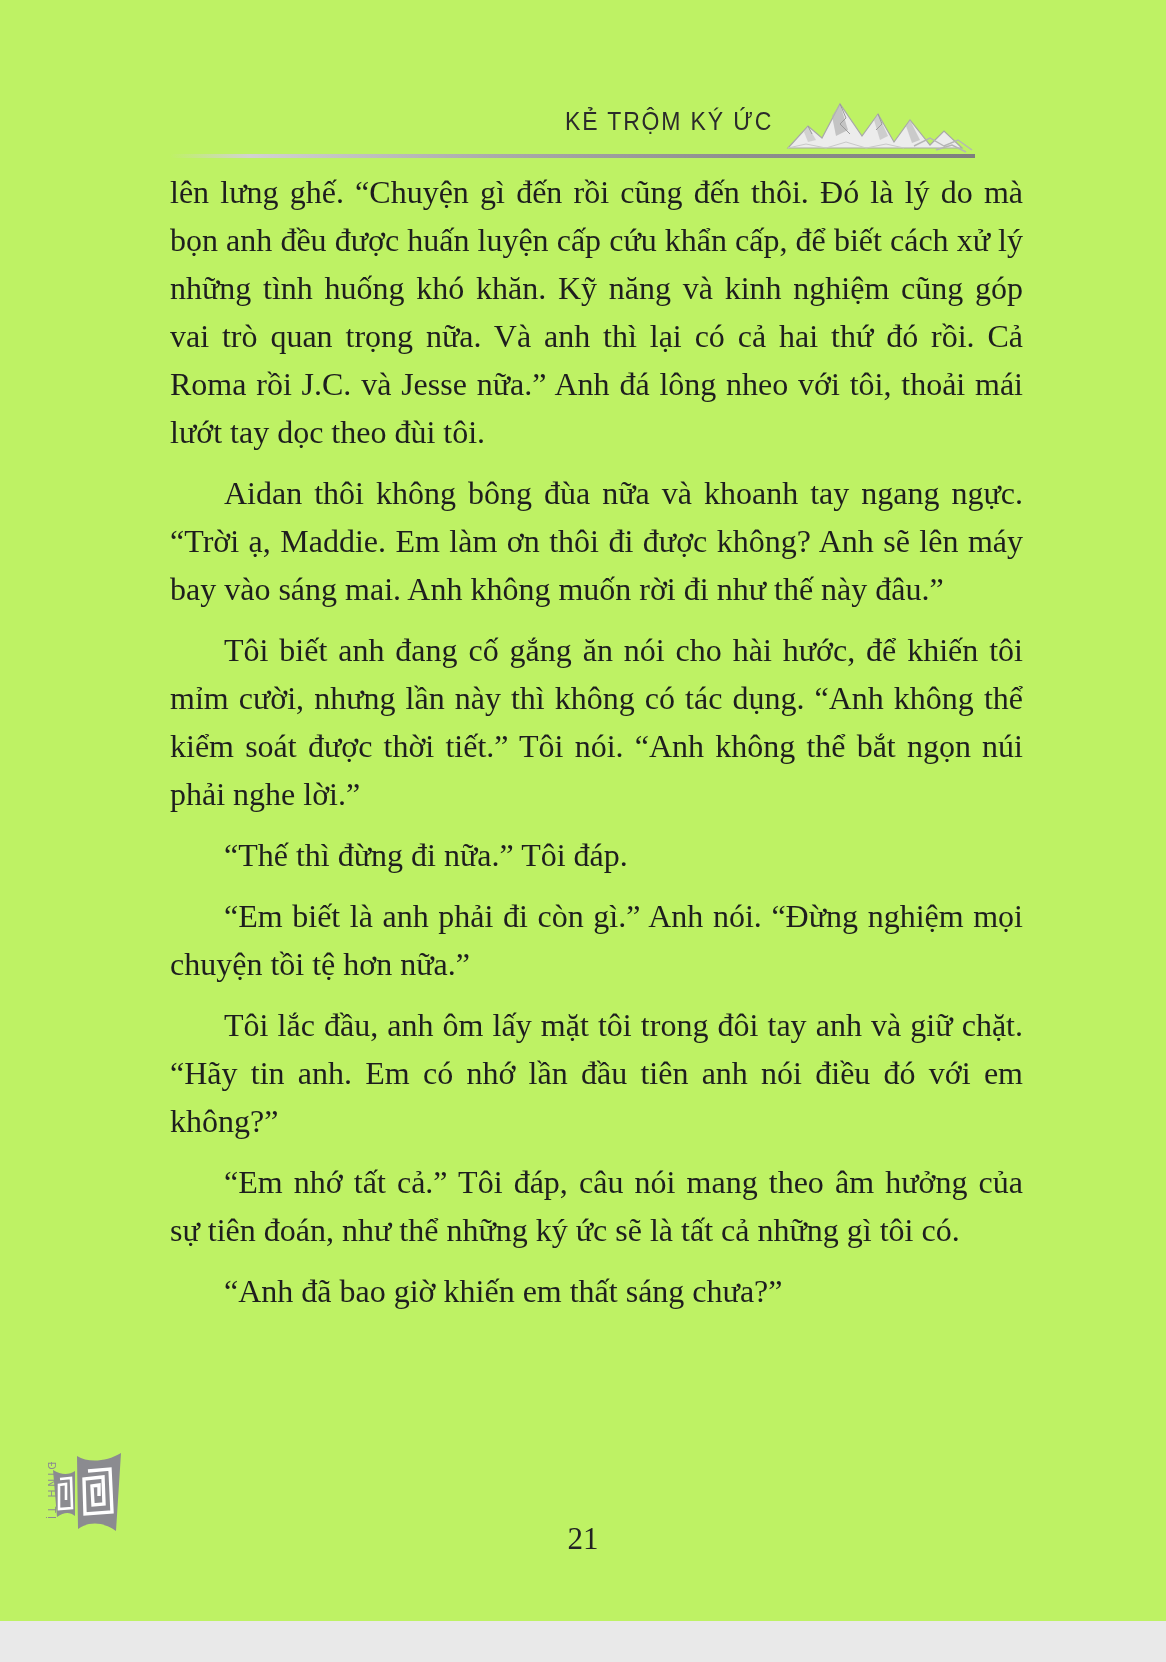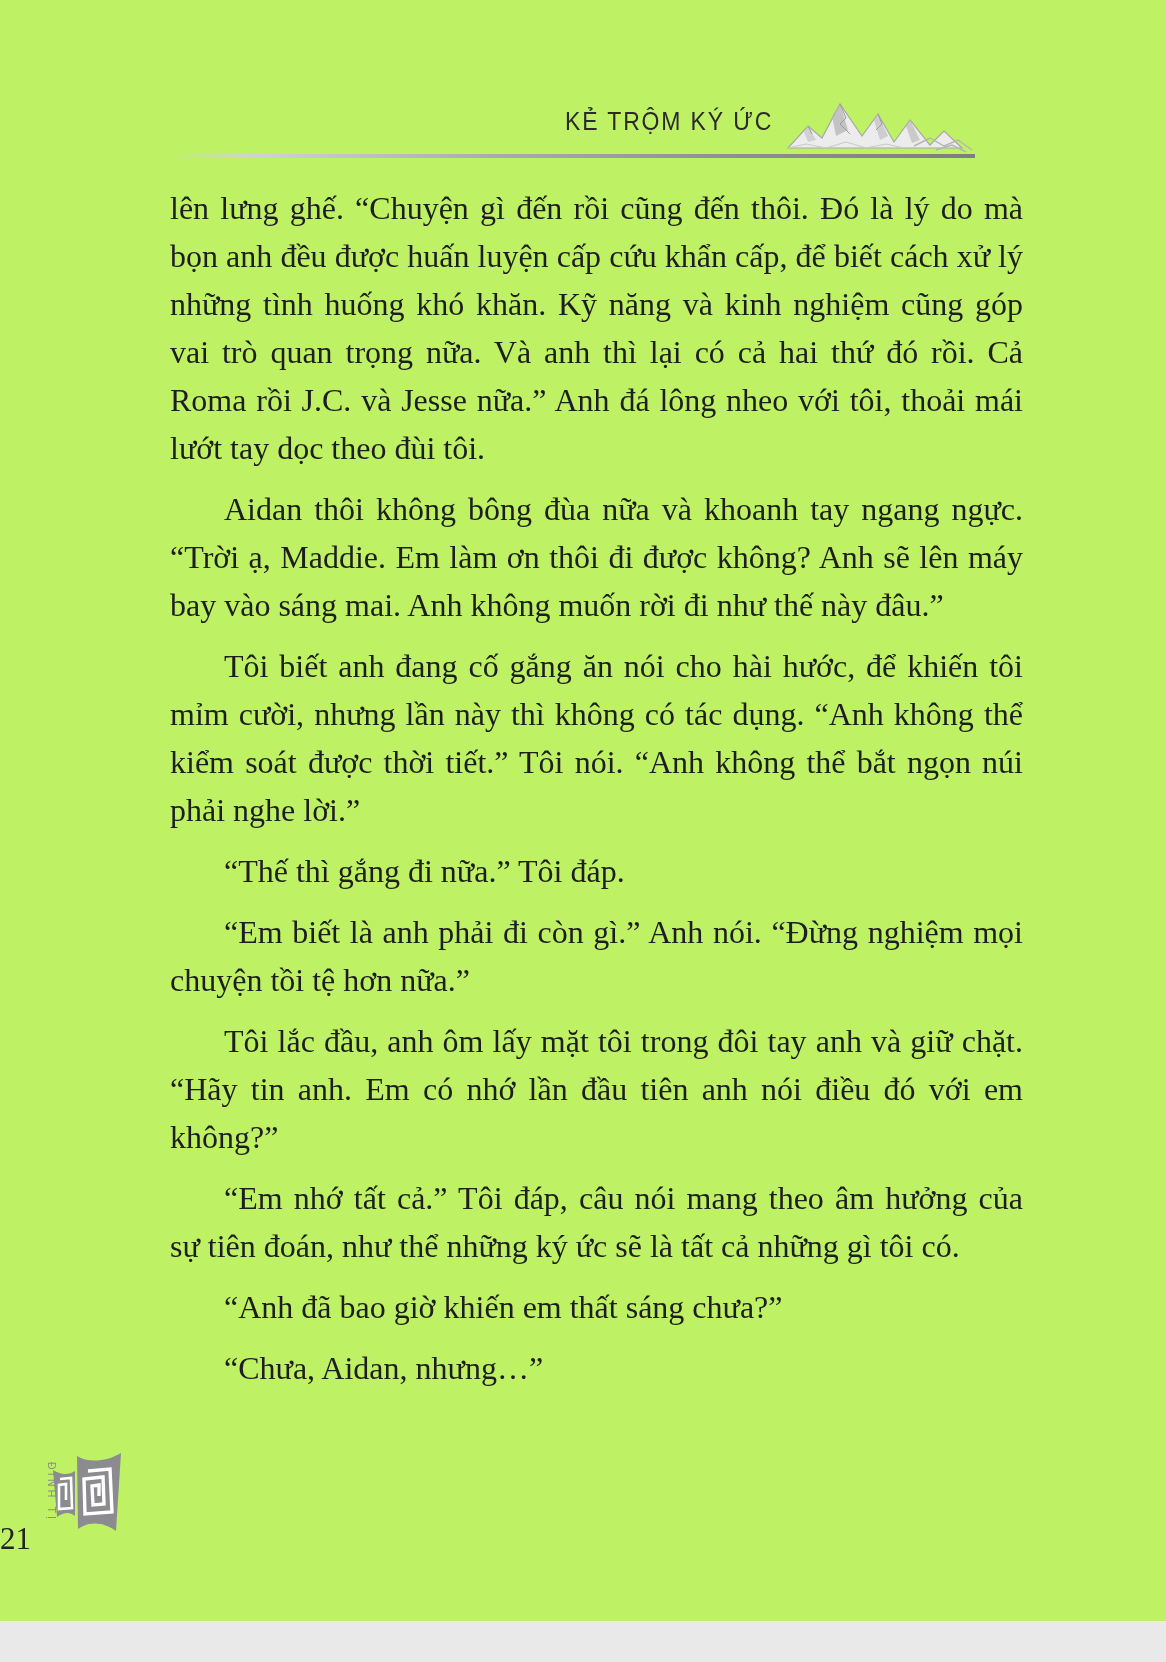--- a/index.html
+++ b/index.html
@@ -38,34 +38,34 @@
       rgba(200,200,200,0) 0%,
       #d2d2d2 10%,
       #ababab 40%,
       #8f8f8f 70%,
       #7e7e7e 100%);
   }
 
   
   .body-text {
     position:absolute;
-    left:170px; top:184px;
+    left:170px; top:168px;
     width:853px;
     font-size:32px;
     line-height:48px;
     text-align:justify;
   }
   .body-text p { margin:0 0 13px 0; text-indent:54px; }
   .body-text p.first { text-indent:0; }
 
   
   .page-number {
     position:absolute;
     top:1521px; left:0; width:100%;
-    text-align:left;
+    text-align:center;
     font-size:31px;
     color:#222;
   }
   .publisher-logo {
     position:absolute;
     left:32px; top:1446px;
     width:92px; height:92px;
   }
 </style>
 </head>
@@ -85,26 +85,25 @@
     <path d="M128,56 L144,48 L158,56 L172,50 L186,60 M150,60 L166,55 L180,62" fill="none" stroke="#b5b5b5" stroke-width="1.4"></path>
     <path d="M2,58 L20,54 L40,58 L60,52 L80,58 L100,54 L118,58" fill="none" stroke="#c9c9c9" stroke-width="1"></path>
   </svg>
 
   <div class="header-rule"></div>
 
   <div class="body-text">
     <p class="first">lên lưng ghế. “Chuyện gì đến rồi cũng đến thôi. Đó là lý do mà bọn anh đều được huấn luyện cấp cứu khẩn cấp, để biết cách xử lý những tình huống khó khăn. Kỹ năng và kinh nghiệm cũng góp vai trò quan trọng nữa. Và anh thì lại có cả hai thứ đó rồi. Cả Roma rồi J.C. và Jesse nữa.” Anh đá lông nheo với tôi, thoải mái lướt tay dọc theo đùi tôi.</p>
     <p>Aidan thôi không bông đùa nữa và khoanh tay ngang ngực. “Trời ạ, Maddie. Em làm ơn thôi đi được không? Anh sẽ lên máy bay vào sáng mai. Anh không muốn rời đi như thế này đâu.”</p>
     <p>Tôi biết anh đang cố gắng ăn nói cho hài hước, để khiến tôi mỉm cười, nhưng lần này thì không có tác dụng. “Anh không thể kiểm soát được thời tiết.” Tôi nói. “Anh không thể bắt ngọn núi phải nghe lời.”</p>
-    <p>“Thế thì gắng đi nữa.” Tôi đáp.</p>
+    <p>“Thế thì đừng đi nữa.” Tôi đáp.</p>
     <p>“Em biết là anh phải đi còn gì.” Anh nói. “Đừng nghiệm mọi chuyện tồi tệ hơn nữa.”</p>
     <p>Tôi lắc đầu, anh ôm lấy mặt tôi trong đôi tay anh và giữ chặt. “Hãy tin anh. Em có nhớ lần đầu tiên anh nói điều đó với em không?”</p>
     <p>“Em nhớ tất cả.” Tôi đáp, câu nói mang theo âm hưởng của sự tiên đoán, như thể những ký ức sẽ là tất cả những gì tôi có.</p>
     <p>“Anh đã bao giờ khiến em thất sáng chưa?”</p>
-    <p>“Chưa, Aidan, nhưng…”</p>
   </div>
 
   <div class="page-number">21</div>
 
   <svg class="publisher-logo" viewBox="0 0 92 92" aria-hidden="true">
 
     <text transform="translate(16,16) rotate(90)" font-family="Liberation Sans, DejaVu Sans, sans-serif" font-size="10.5" letter-spacing="3.2" fill="#8b8b90">ĐINH TỊ</text>
 
     <path d="M45 10 C 56 17, 74 16, 89 7 L 84 85 C 70 75, 56 76, 46 83 Z" fill="#8b8b90"></path>
     <path d="M56 25 L78 23 L80 66 L53 68 L52 33 L71 31 L72 58 L61 59 L60 40 L67 39 L67 50" fill="none" stroke="#ffffff" stroke-width="3.4"></path>

